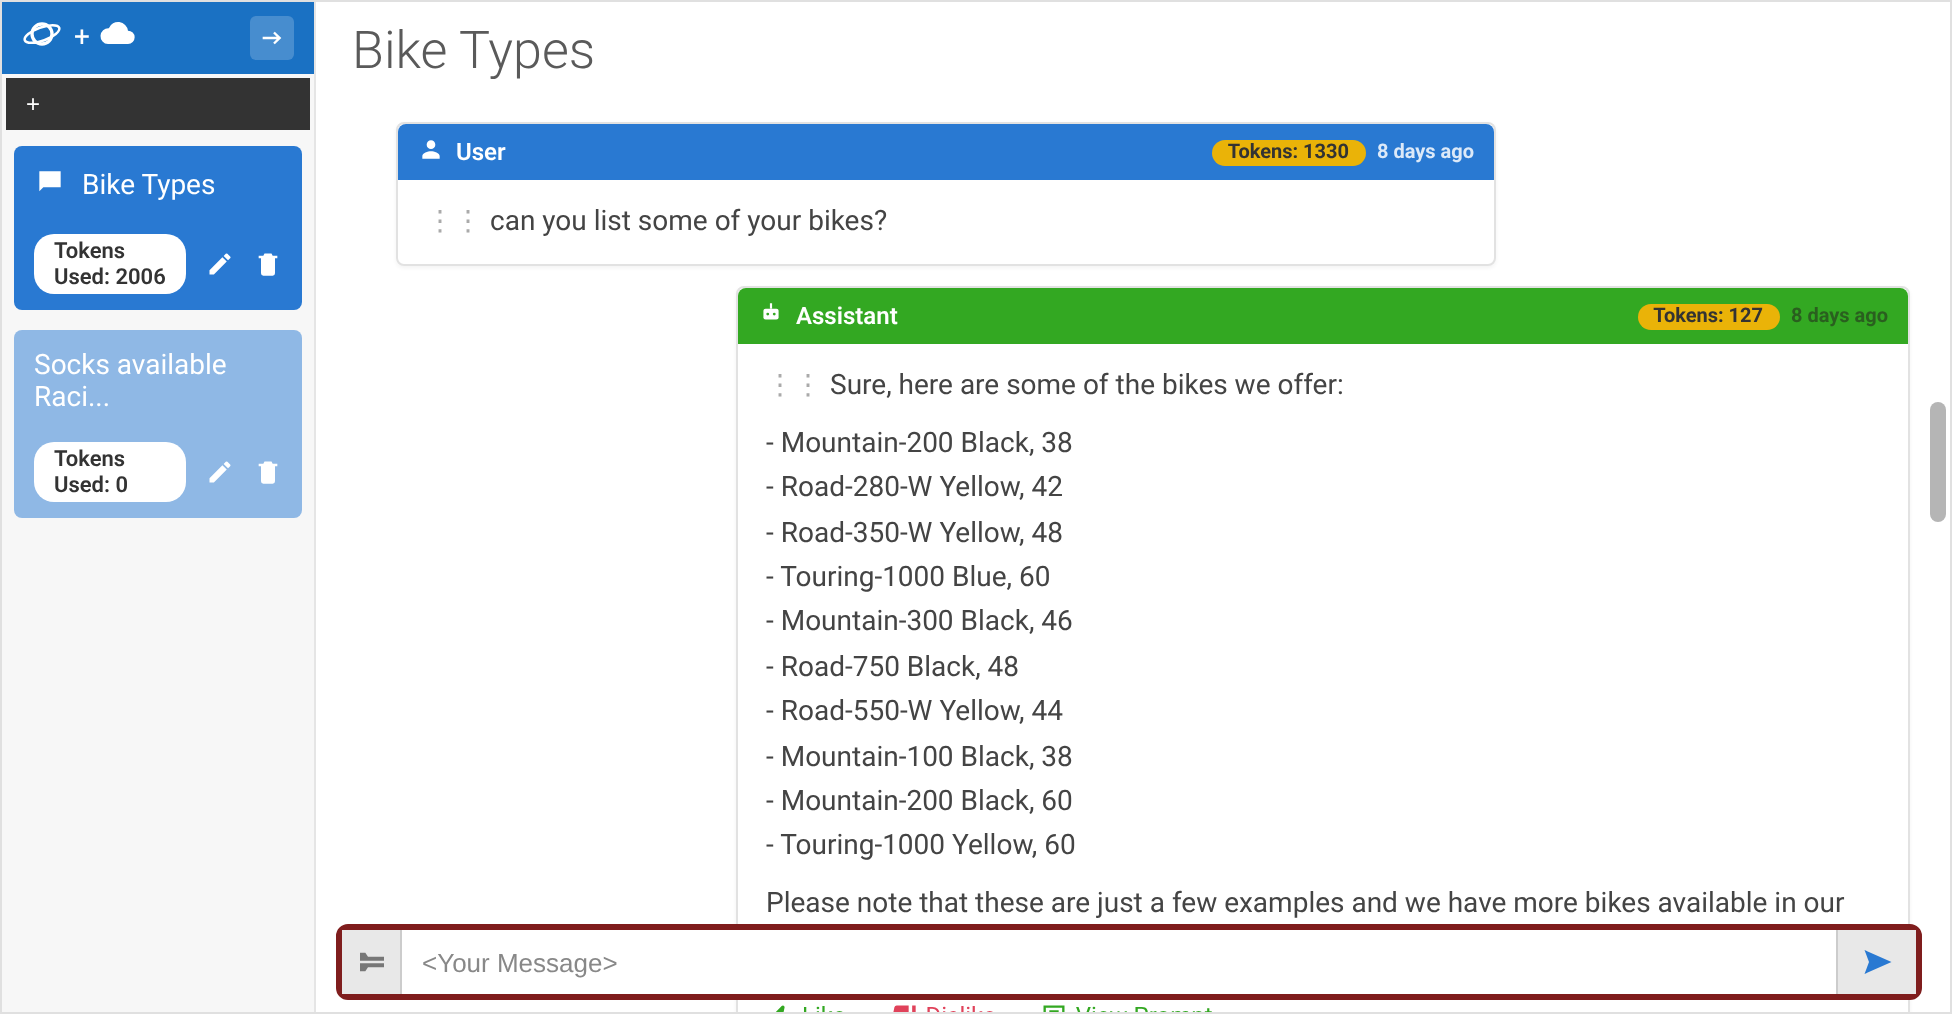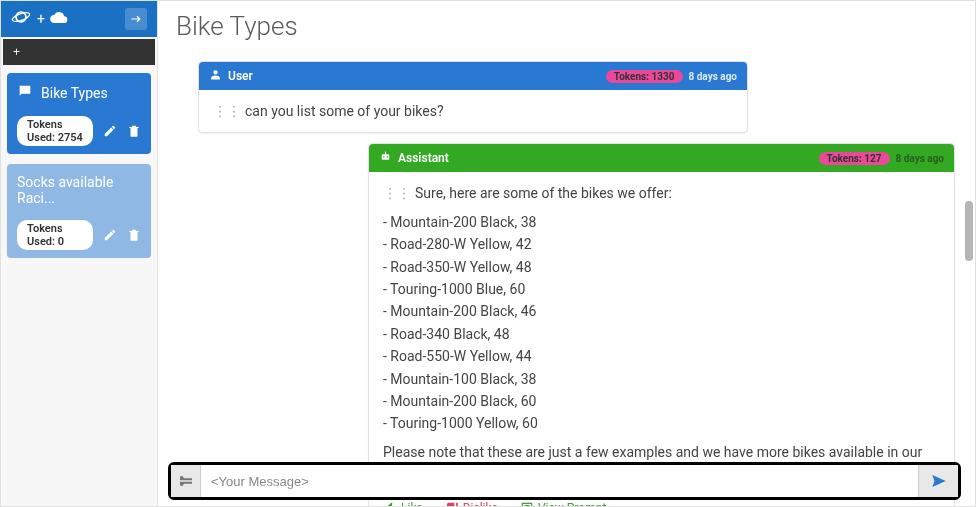--- a/index.html
+++ b/index.html
@@ -29,34 +29,34 @@
     .conversation { flex:1; overflow-y:auto; padding: 4px 20px 90px 20px; }
     .msg { border:1px solid #e2e2e2; border-radius:4px; margin:10px 0; background:#fff; box-shadow:0 1px 2px rgba(0,0,0,0.05);}
     .msg.user { width:550px; margin-left:20px; }
     .msg.assistant { width:587px; margin-left:190px; }
     .msg-header { display:flex; align-items:center; justify-content:space-between; padding:6px 10px; color:#fff; font-size:12px; font-weight:600; border-radius:4px 4px 0 0;}
     .msg.user .msg-header { background:#2979d2; }
     .msg.assistant .msg-header { background:#33a822; }
     .msg-header .left { display:flex; align-items:center; gap:6px;}
     .msg-header svg { width:13px; height:13px; fill:#fff; }
     .msg-header .right { display:flex; align-items:center; gap:6px;}
-    .msg-tokens { background:#ec4899; color:#333; font-size:10px; padding:1px 8px; border-radius:9px; font-weight:700;}
+    .msg-tokens { background:#eab308; color:#333; font-size:10px; padding:1px 8px; border-radius:9px; font-weight:700;}
     .msg-time { font-size:10px; font-weight:700; }
     .msg.user .msg-time { color:#dce9f8; }
     .msg.assistant .msg-time { color:#2a5f1f; }
     .msg-body { padding:10px 14px; font-size:14px; color:#444; line-height:1.6; }
     .msg-body .grip { color:#aaa; margin-right:4px; cursor:grab; }
     .bike-list { margin:6px 0; }
     .bike-list .row::before { content:"- "; }
     .msg-actions { display:flex; gap:22px; padding:6px 14px 10px 14px; font-size:12px;}
     .msg-actions a { display:flex; align-items:center; gap:4px; text-decoration:underline; cursor:pointer;}
     .like { color:#33a822;} .dislike{color:#e0425a;} .viewprompt{color:#33a822;}
     .msg-actions svg { width:14px; height:14px; }
     .like svg{fill:#33a822;} .dislike svg{fill:#e0425a;} .viewprompt svg{fill:#33a822;}
-    .input-bar { position:absolute; bottom:6px; left:10px; right:14px; border:3px solid #000000; border-radius:6px; display:flex; align-items:stretch; background:#fff; height:38px;}
+    .input-bar { position:absolute; bottom:6px; left:10px; right:14px; border:3px solid #7f1d1d; border-radius:6px; display:flex; align-items:stretch; background:#fff; height:38px;}
     .input-prefix { width:30px; background:#e8e8e8; display:flex; align-items:center; justify-content:center; border-right:1px solid #ccc;}
     .input-prefix svg{width:16px;height:16px;fill:#777;}
     .input-bar input { flex:1; border:none; outline:none; padding:0 10px; font-size:13px; color:#555;}
     .input-bar input::placeholder{color:#888;}
     .send-btn { width:40px; background:#e8e8e8; border:none; border-left:1px solid #ccc; display:flex; align-items:center; justify-content:center; cursor:pointer;}
     .send-btn svg{width:18px;height:18px;fill:#2979d2; transform:rotate(0deg);}
     .scroll-thumb { position:absolute; right:2px; top:200px; width:8px; height:60px; background:#b5b5b5; border-radius:4px;}
   </style>
 </head>
 <body>
@@ -91,21 +91,21 @@
     </button>
     <div class="chat-list">
       <div class="chat-card active">
         <div class="chat-title">
           <span><svg viewBox="0 0 24 24">
                 <path d="M4 4h16v12H7l-3 3z"></path>
               </svg></span>
           <span>Bike Types</span>
         </div>
         <div class="chat-meta">
-          <span class="token-pill">Tokens Used: 2754</span>
+          <span class="token-pill">Tokens Used: 2006</span>
           <span class="icon-btn">
               <svg viewBox="0 0 24 24">
                 <path d="M3 17.25V21h3.75L17.8 9.94l-3.75-3.75L3 17.25zM20.7 7.04a1 1 0 0 0 0-1.41l-2.34-2.34a1 1 0 0 0-1.41 0l-1.83 1.83 3.75 3.75 1.83-1.83z"></path>
               </svg>
             </span>
           <span class="icon-btn">
               <svg viewBox="0 0 24 24">
                 <path d="M6 7h12v13a2 2 0 0 1-2 2H8a2 2 0 0 1-2-2V7zm3-4h6l1 2h4v2H4V5h4l1-2z"></path>
               </svg>
             </span>
@@ -170,22 +170,22 @@
             <span class="msg-time">8 days ago</span>
           </div>
         </div>
         <div class="msg-body">
           <div><span class="grip">⋮⋮</span><span>Sure, here are some of the bikes we offer:</span></div>
           <div class="bike-list" id="bike-list">
               <div class="row">Mountain-200 Black, 38</div>
               <div class="row">Road-280-W Yellow, 42</div>
               <div class="row">Road-350-W Yellow, 48</div>
               <div class="row">Touring-1000 Blue, 60</div>
-              <div class="row">Mountain-200 Black, 46</div>
-              <div class="row">Road-340 Black, 48</div>
+              <div class="row">Mountain-300 Black, 46</div>
+              <div class="row">Road-750 Black, 48</div>
               <div class="row">Road-550-W Yellow, 44</div>
               <div class="row">Mountain-100 Black, 38</div>
               <div class="row">Mountain-200 Black, 60</div>
               <div class="row">Touring-1000 Yellow, 60</div>
             </div>
           <div>Please note that these are just a few examples and we have more bikes available in our inventory.</div>
         </div>
         <div class="msg-actions">
           <a class="like">
               <svg viewBox="0 0 24 24">

